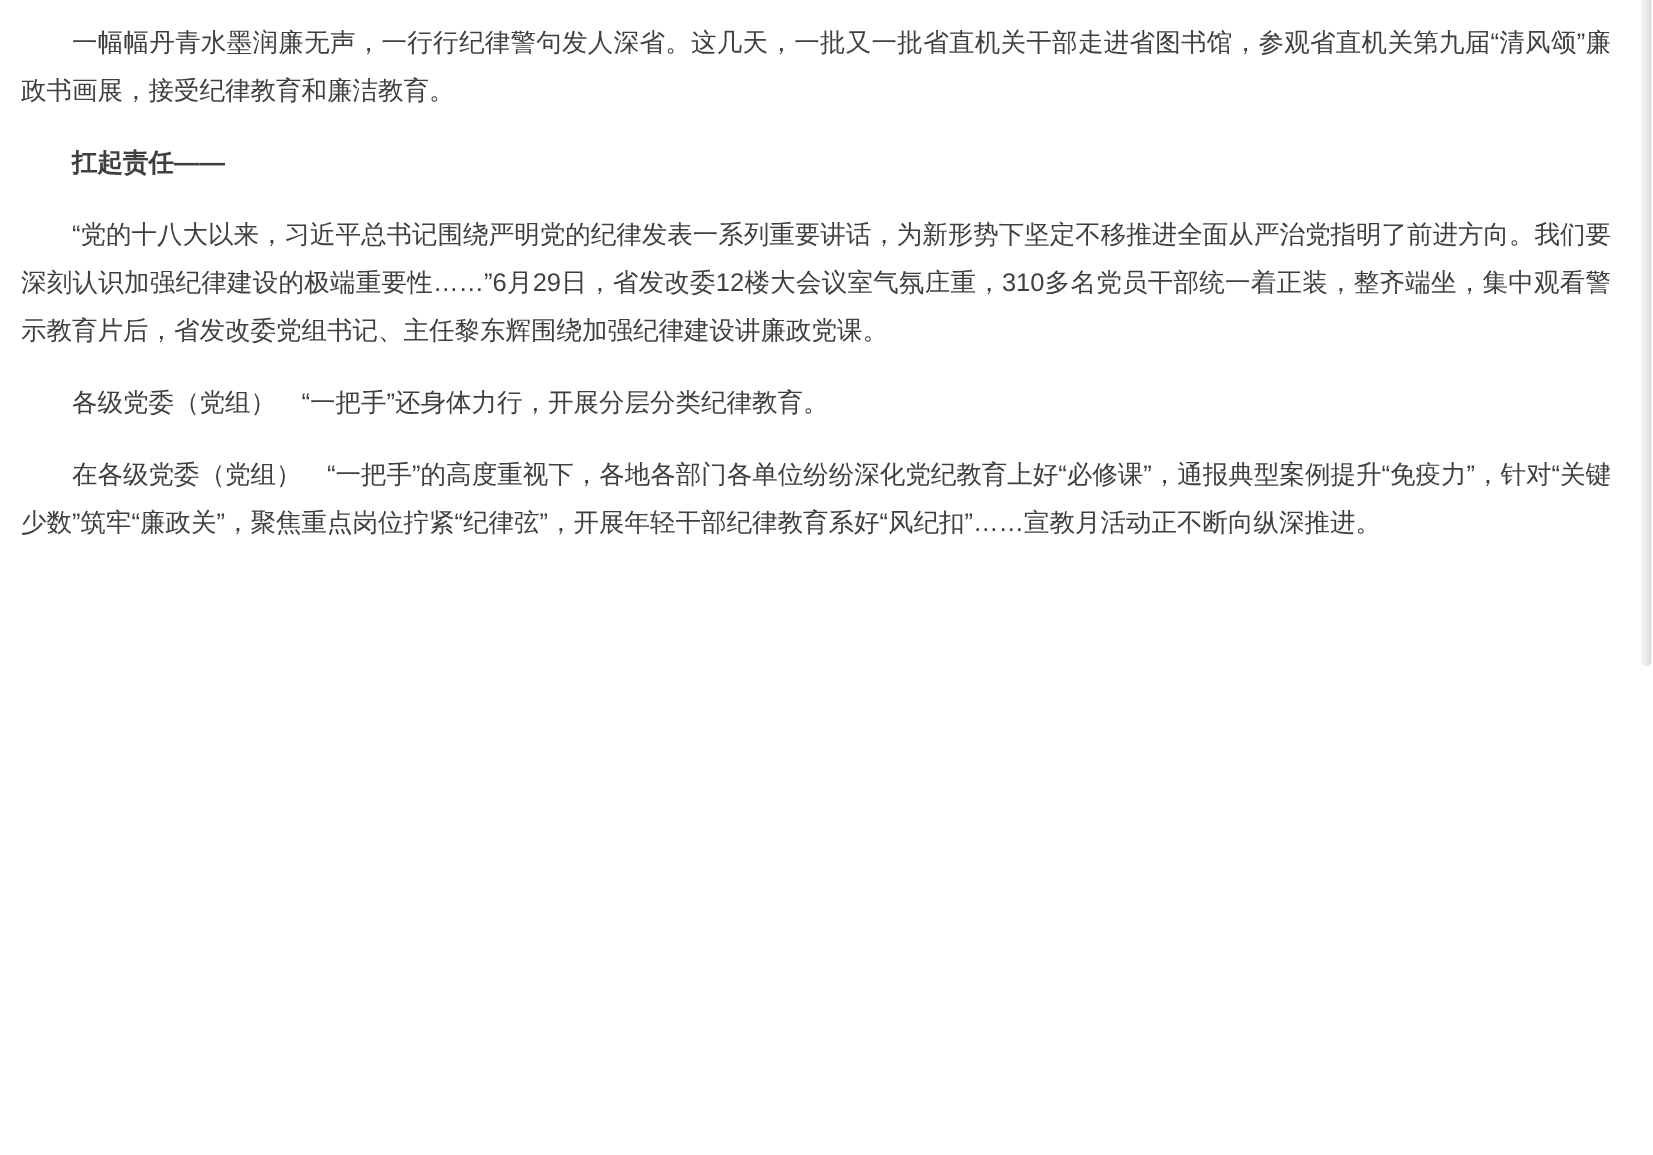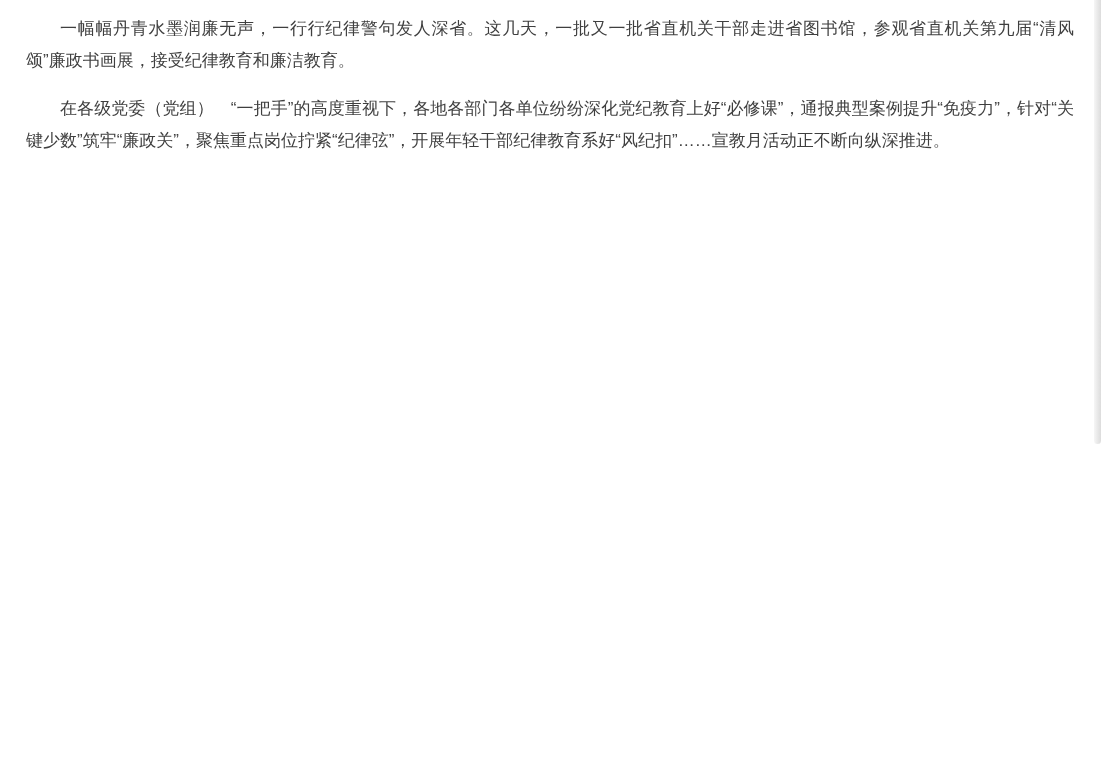--- a/index.html
+++ b/index.html
@@ -18,37 +18,40 @@
     box-sizing: border-box;
     width: 1088px;
     padding: 13px 14px 0 11px;
     font-size: 17px;
     line-height: 32px;
     color: #3f3f3f;
     text-align: justify;
     letter-spacing: 0;
   }
   .para {
-    margin: 0 0 16px 15px;
+    margin: 0 0 16px 3px;
     text-indent: 2em;
   }
   .heading {
     font-weight: 700;
   }
   .scrollbar-thumb {
     position: absolute;
     top: 0;
     right: 1px;
     width: 7px;
     height: 444px;
     background: linear-gradient(to right, #f6f6f6, #dcdcdc);
     border-radius: 0 0 5px 5px;
   }
 </style>
 </head>
 <body>
 
 <div class="article">
   <p class="para">一幅幅丹青水墨润廉无声，一行行纪律警句发人深省。这几天，一批又一批省直机关干部走进省图书馆，参观省直机关第九届“清风颂”廉政书画展，接受纪律教育和廉洁教育。</p>
+  <p class="para heading">扛起责任——</p>
+  <p class="para">“党的十八大以来，习近平总书记围绕严明党的纪律发表一系列重要讲话，为新形势下坚定不移推进全面从严治党指明了前进方向。我们要深刻认识加强纪律建设的极端重要性……”6月29日，省发改委12楼大会议室气氛庄重，310多名党员干部统一着正装，整齐端坐，集中观看警示教育片后，省发改委党组书记、主任黎东辉围绕加强纪律建设讲廉政党课。</p>
+  <p class="para">各级党委（党组）　“一把手”还身体力行，开展分层分类纪律教育。</p>
   <p class="para">在各级党委（党组）　“一把手”的高度重视下，各地各部门各单位纷纷深化党纪教育上好“必修课”，通报典型案例提升“免疫力”，针对“关键少数”筑牢“廉政关”，聚焦重点岗位拧紧“纪律弦”，开展年轻干部纪律教育系好“风纪扣”……宣教月活动正不断向纵深推进。</p>
 </div>
 
 <div class="scrollbar-thumb"></div>
 
 </body></html>

